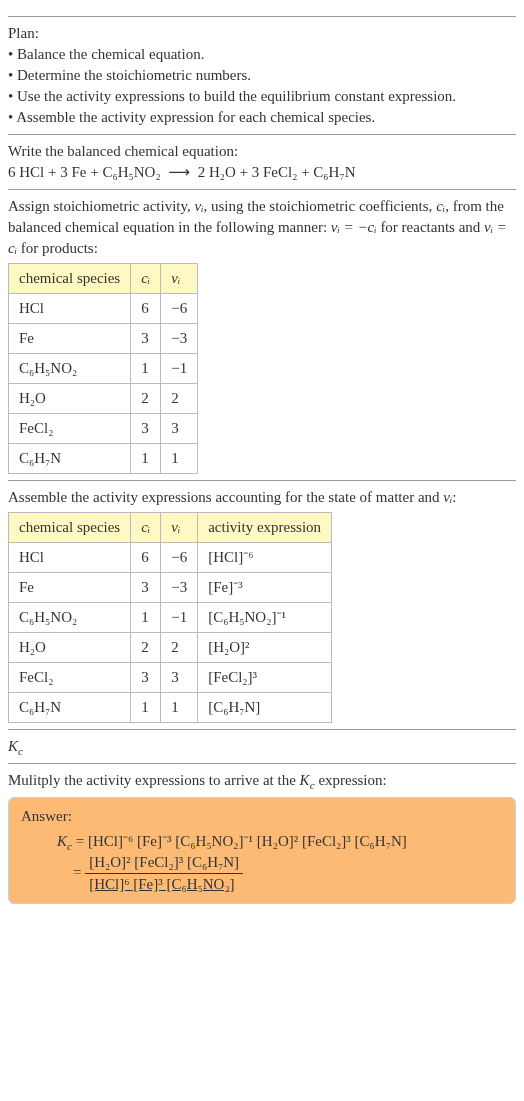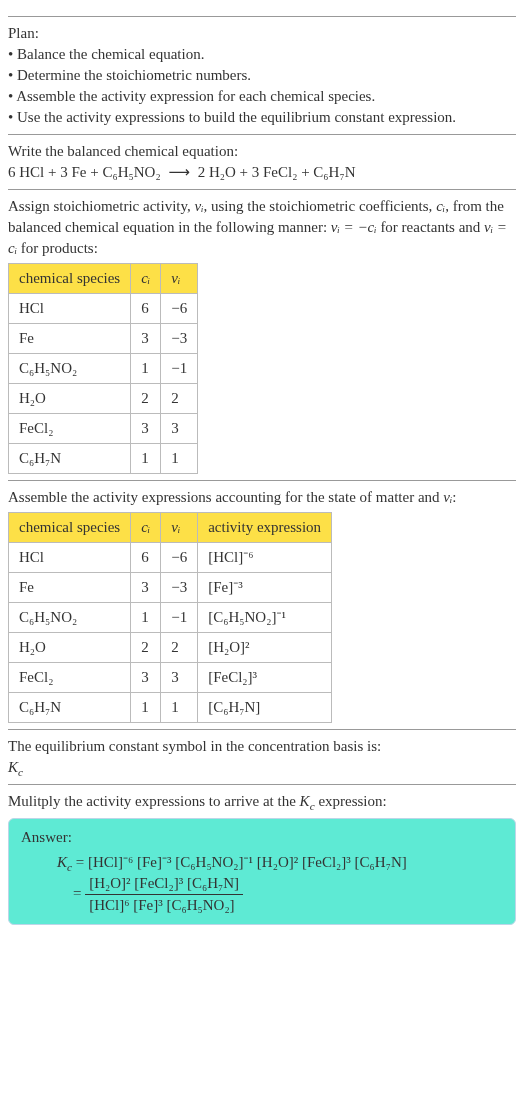--- a/index.html
+++ b/index.html
@@ -30,24 +30,24 @@
       border-collapse: collapse;
       margin-top: 4px;
     }
     th, td {
       border: 1px solid #bbb;
       padding: 4px 10px;
       text-align: left;
       font-weight: normal;
     }
     th {
-      background: #fde047;
+      background: #fef9c3;
     }
     .answer-box {
-      background: #5eead4;
+      background: #fdba74;
       border: 1px solid #bcd6e8;
       border-radius: 6px;
       padding: 8px 12px;
       margin-top: 6px;
     }
     .answer-label {
       margin-bottom: 4px;
     }
     .frac {
       display: inline-block;
@@ -55,20 +55,21 @@
       text-align: left;
     }
     .frac .num {
       display: block;
       border-bottom: 1px solid #333;
       padding: 0 4px;
     }
     .frac .den {
       display: block;
       padding: 0 4px;
+      text-decoration: underline;
     }
     .eq-indent {
       padding-left: 36px;
     }
     .arrow {
       padding: 0 4px;
     }
     .italic {
       font-style: italic;
     }
@@ -76,22 +77,22 @@
 </head>
 <body>
 
 <div class="section">
 </div>
 
 <div class="section">
   <div>Plan:</div>
   <div>• Balance the chemical equation.</div>
   <div>• Determine the stoichiometric numbers.</div>
+  <div>• Use the activity expressions to build the equilibrium constant expression.</div>
   <div>• Assemble the activity expression for each chemical species.</div>
-  <div>• Use the activity expressions to build the equilibrium constant expression.</div>
 </div>
 
 <div class="section">
   <div>Write the balanced chemical equation:</div>
   <div>
     <span>6 HCl + 3 Fe + C₆H₅NO₂</span>
     <span class="arrow">⟶</span>
     <span>2 H₂O + 3 FeCl₂ + C₆H₇N</span>
   </div>
 </div>
@@ -187,21 +188,20 @@
           <td>C₆H₇N</td>
           <td>1</td>
           <td>1</td>
           <td>[C₆H₇N]</td>
         </tr>
   </tbody>
     </table>
 </div>
 
 <div class="section">
-  <div>The equilibrium constant symbol in the concentration basis is:</div>
   <div>
     <span class="italic">K</span><sub class="italic">c</sub>
   </div>
 </div>
 
 <div class="section no-border">
   <div>
     <span>Mulitply the activity expressions to arrive at the </span><span class="italic">K</span><sub class="italic">c</sub><span> expression:</span>
   </div>
   <div class="answer-box">

